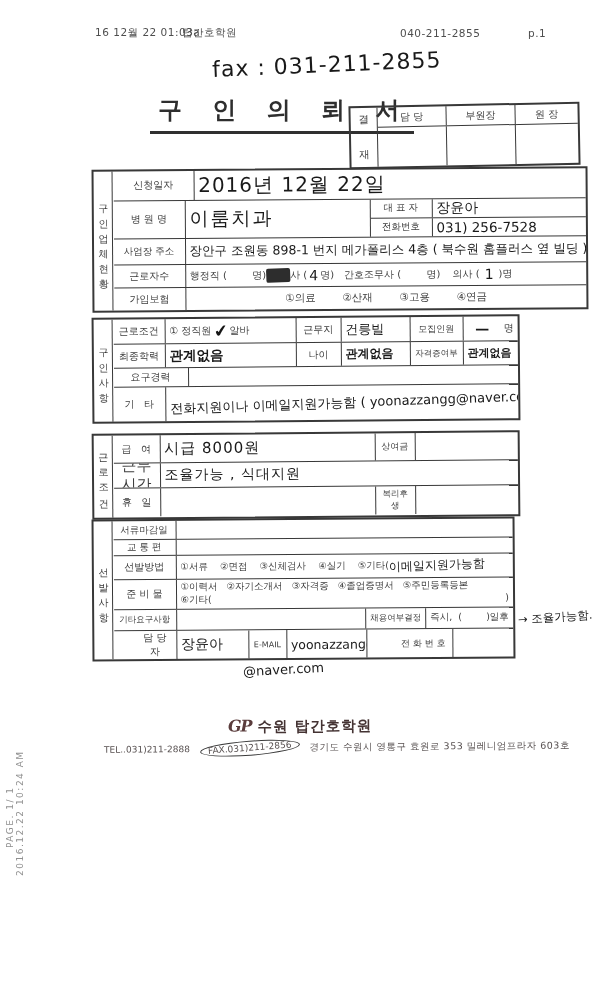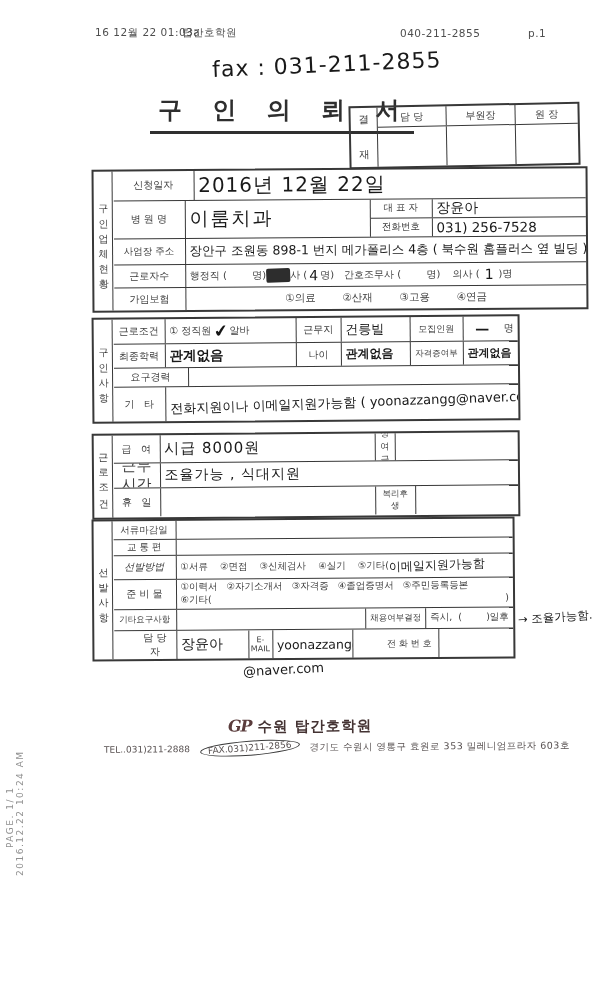--- a/index.html
+++ b/index.html
@@ -170,21 +170,21 @@
   </div>
 
   <div class="tbl" style="left:92px;top:432px;width:428px;height:86px;transform:rotate(-0.5deg);">
     <div class="side">근로조건</div>
     <div class="rows">
       <div class="tr" style="height:28px;">
         <div class="td lbl pre" style="width:47px;">급   여</div>
         <div class="td" style="width:215px;">
             <span class="hw" style="font-size:15px;letter-spacing:1px;text-align:right;">시급 8000원</span>
           </div>
-        <div class="td lbl" style="width:20px;font-size:9px;">상여금</div>
+        <div class="td lbl" style="width:40px;font-size:9px;">상여금</div>
         <div class="td end" style="flex:1;"></div>
       </div>
       <div class="tr" style="height:25px;">
         <div class="td lbl" style="width:47px;font-size:15px;">근무시간</div>
         <div class="td end" style="flex:1;">
             <span class="hw" style="font-size:14px;letter-spacing:1px;">조율가능 ,  식대지원</span>
           </div>
       </div>
       <div class="tr last" style="height:28px;">
         <div class="td lbl pre" style="width:47px;">휴   일</div>
@@ -200,21 +200,21 @@
     <div class="rows">
       <div class="tr" style="height:20px;">
         <div class="td lbl" style="width:63px;font-size:9.5px;">서류마감일</div>
         <div class="td end" style="flex:1;"></div>
       </div>
       <div class="tr" style="height:16px;">
         <div class="td lbl" style="width:63px;font-size:9.5px;">교 통 편</div>
         <div class="td end" style="flex:1;"></div>
       </div>
       <div class="tr" style="height:25px;">
-        <div class="td lbl" style="width:63px;font-style:italic;">선발방법</div>
+        <div class="td lbl" style="width:63px;">선발방법</div>
         <div class="td end" style="flex:1;white-space:nowrap;">
           <span class="pre" style="font-size:9.5px;">①서류    ②면접    ③신체검사    ④실기    ⑤기타(</span>
           <span class="hw" style="font-size:12px;transform:rotate(-2deg);">이메일지원가능함</span>
         </div>
       </div>
       <div class="tr" style="height:31px;">
         <div class="td lbl" style="width:63px;">준 비 물</div>
         <div class="td end" style="flex:1;flex-direction:column;align-items:stretch;justify-content:center;">
           <div class="pre" style="font-size:9.5px;">①이력서   ②자기소개서   ③자격증   ④졸업증명서   ⑤주민등록등본</div>
           <div style="display:flex;justify-content:space-between;font-size:9.5px;">
@@ -227,21 +227,21 @@
         <div class="td lbl" style="width:63px;font-size:8.5px;">기타요구사항</div>
         <div class="td" style="flex:1;"></div>
         <div class="td lbl" style="width:60px;font-size:8.5px;">채용여부결정</div>
         <div class="td end pre" style="width:87px;font-size:9.5px;">즉시,  (        )일후</div>
       </div>
       <div class="tr last" style="height:28px;">
         <div class="td lbl" style="width:63px;padding-left:24px;">담 당 자</div>
         <div class="td" style="width:72px;">
             <span class="hw" style="font-size:14px;">장윤아</span>
           </div>
-        <div class="td lbl" style="width:24px;font-size:8px;">E-MAIL</div>
+        <div class="td lbl" style="width:38px;font-size:8px;">E-MAIL</div>
         <div class="td" style="width:80px;">
             <span class="hw" style="font-size:12.5px;">yoonazzangg</span>
           </div>
         <div class="td lbl" style="width:58px;font-size:9px;margin-left:28px;">전 화 번 호</div>
       </div>
     </div>
   </div>
 
   <div class="abs hw" style="left:243px;top:662px;font-size:13px;transform:rotate(-3deg);">@naver.com</div>
 

